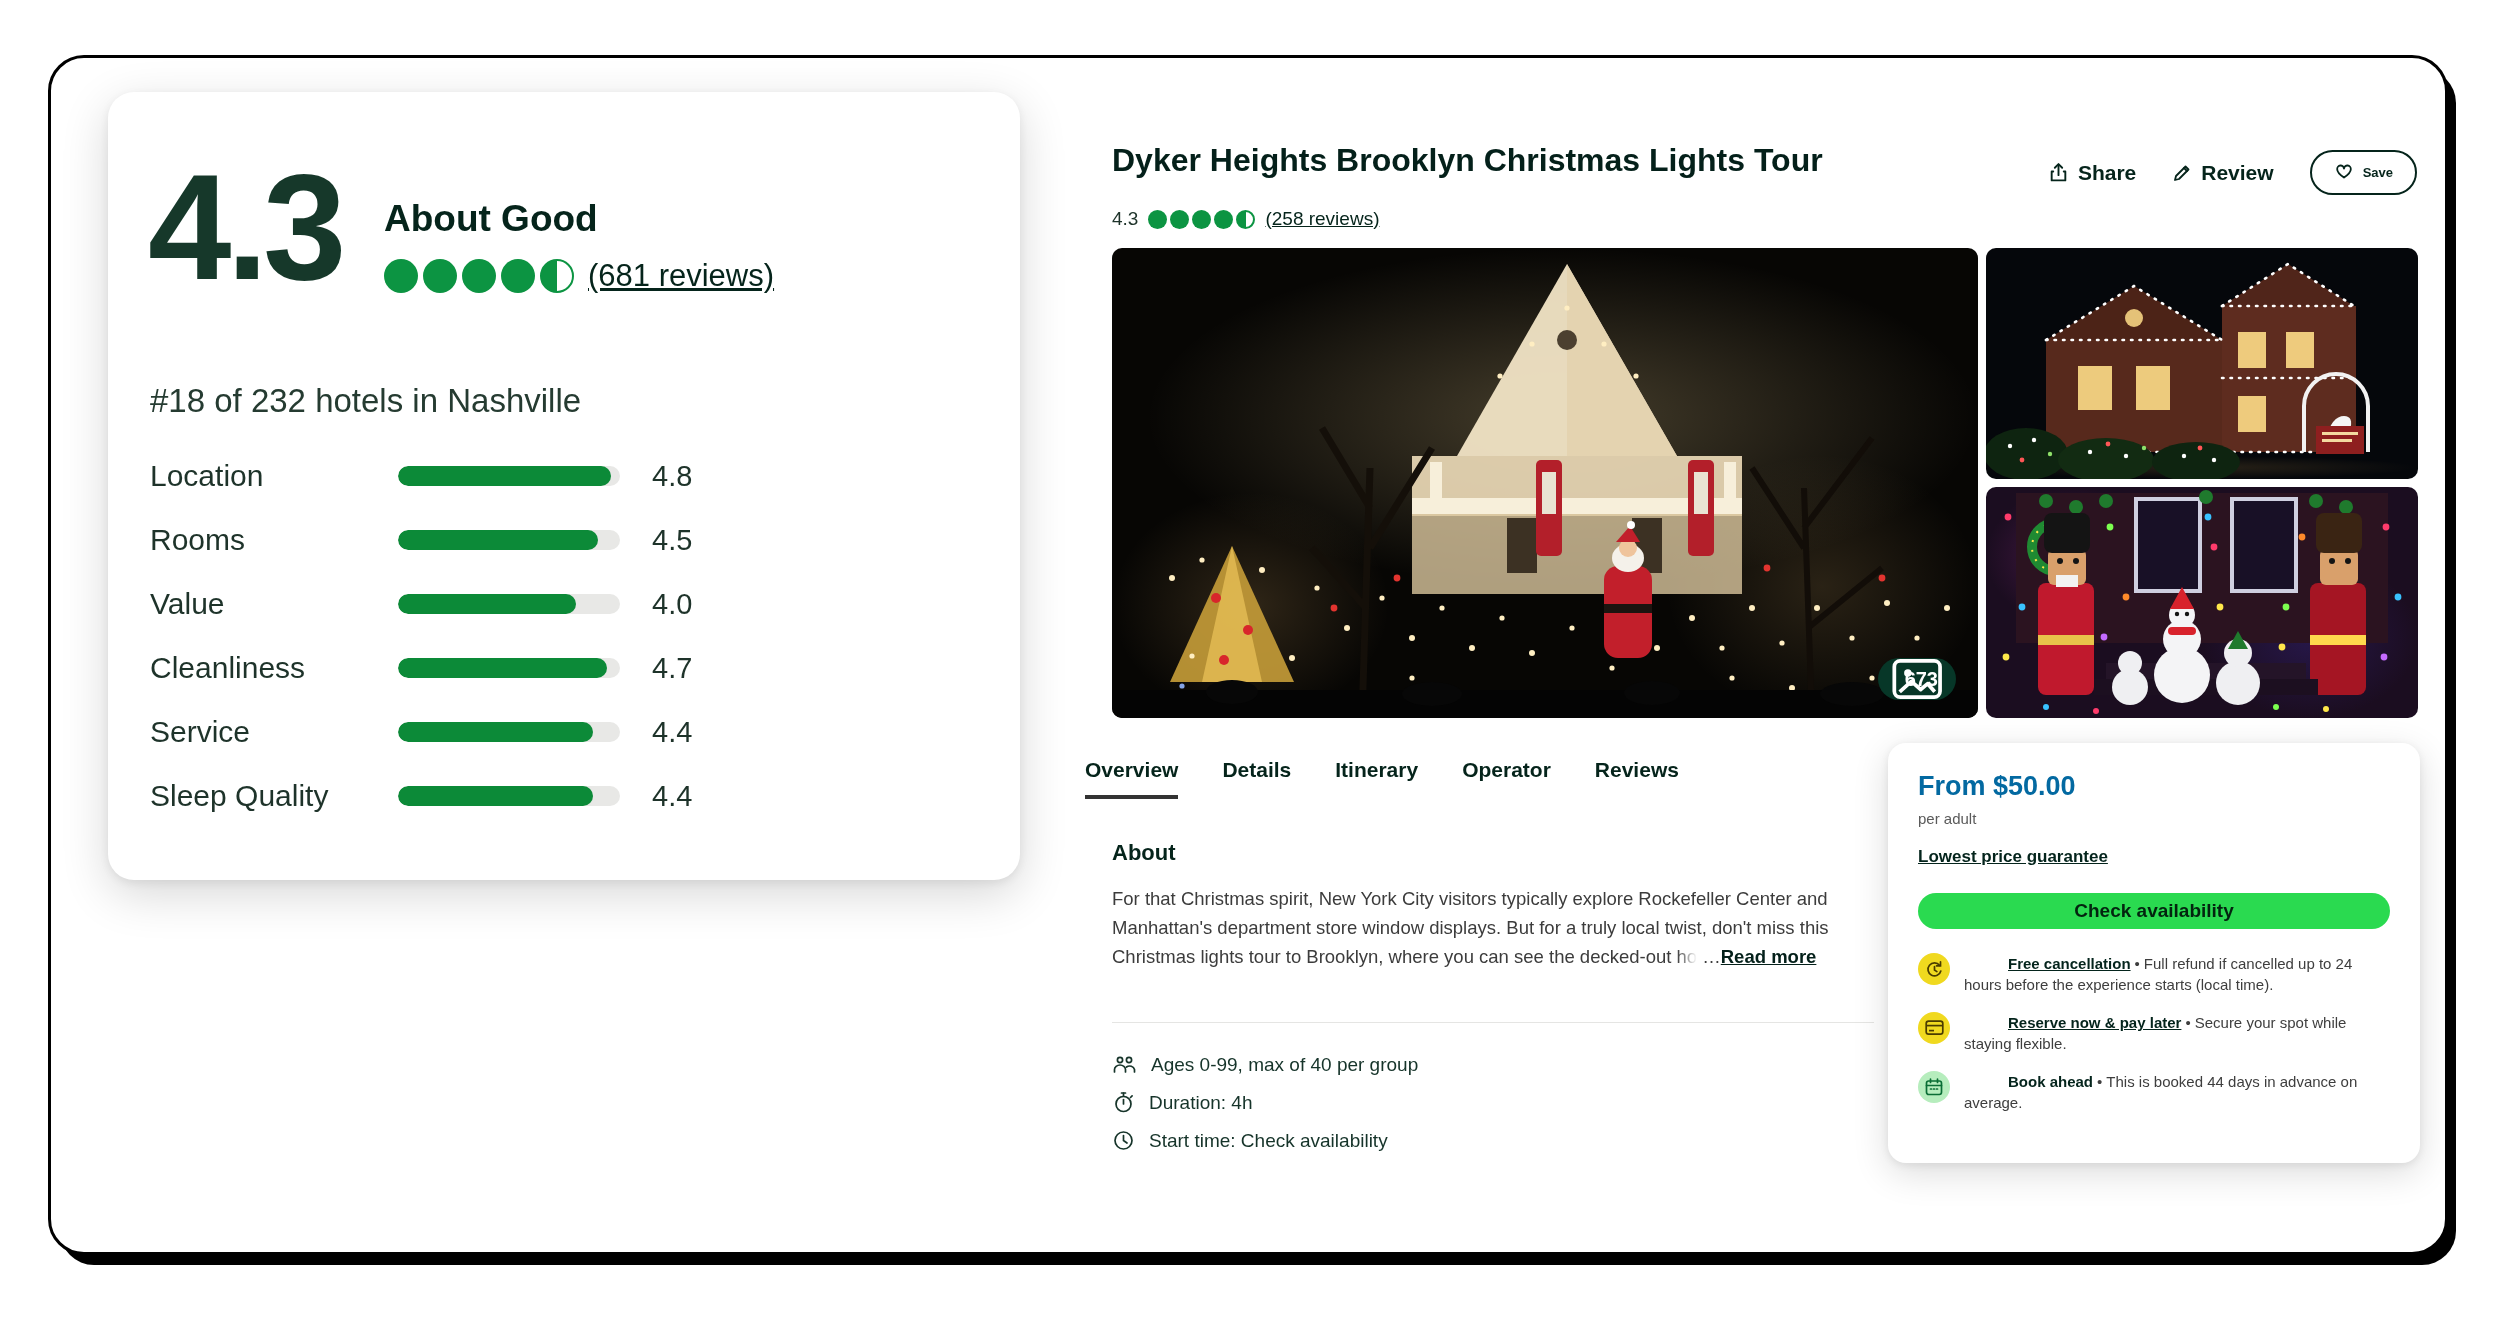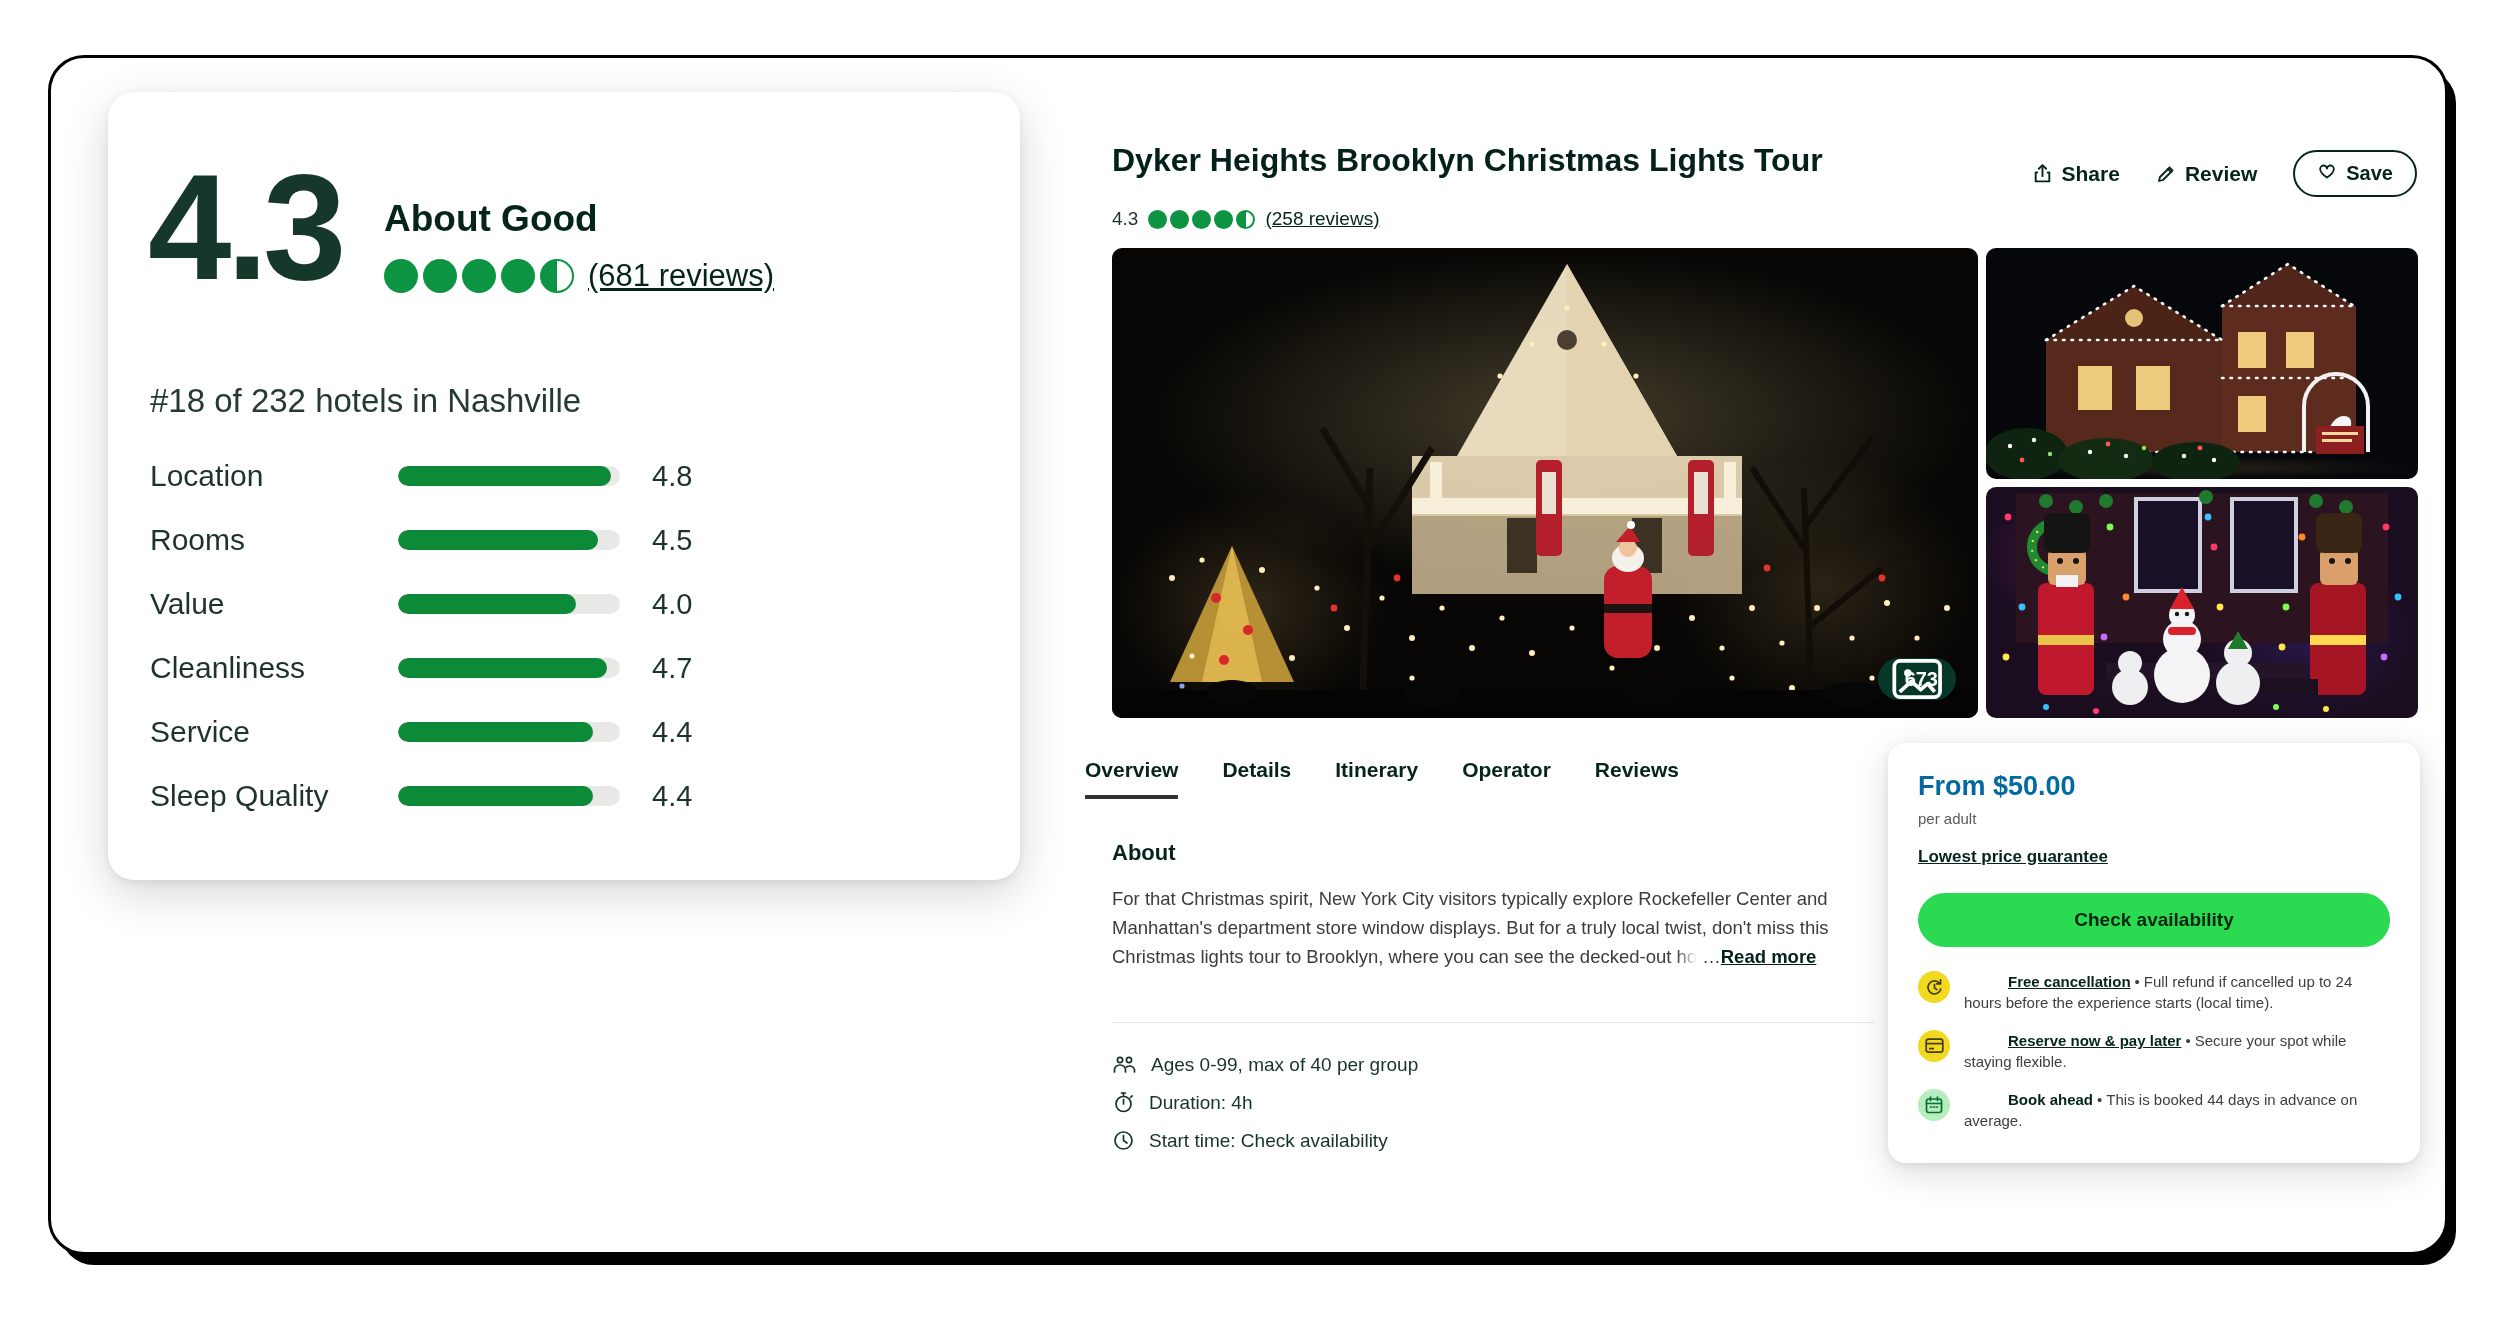--- a/index.html
+++ b/index.html
@@ -31,21 +31,21 @@
   .cat-label { width:248px; font-size:30px; color:#1e332a; }
   .cat-track { width:222px; height:20px; background:#e8e8e6; border-radius:10px; overflow:hidden; }
   .cat-fill { height:100%; background:#0c8a38; border-radius:10px; }
   .cat-val { margin-left:32px; font-size:29px; color:#1e332a; }
 
   
   .tour-title { position:absolute; left:1061px; top:84px; font-size:32px; font-weight:700; color:#04201a; }
   .actions { position:absolute; top:92px; right:28px; display:flex; align-items:center; gap:36px; }
   .action { display:flex; align-items:center; gap:9px; font-size:21px; font-weight:700; color:#05241b; cursor:pointer; }
   .action svg { display:block; }
-  .save-pill { display:flex; align-items:center; gap:9px; border:2px solid #05241b; border-radius:24px; padding:9px 22px; font-size:20px; font-weight:700; cursor:pointer; background:#fff; }
+  .save-pill { display:flex; align-items:center; gap:9px; border:2px solid #05241b; border-radius:24px; padding:9px 22px; font-size:13px; font-weight:700; cursor:pointer; background:#fff; }
   .rating-row { position:absolute; left:1061px; top:150px; display:flex; align-items:center; gap:10px; font-size:19px; color:#1e332a; }
   .rating-row .rev-link { font-size:19px; }
 
   
   .gallery { position:absolute; left:1061px; top:190px; width:1306px; height:470px; display:flex; gap:8px; }
   .ph { border-radius:10px; overflow:hidden; position:relative; cursor:pointer; }
   .ph-main { width:866px; height:470px;
     background:
       radial-gradient(closest-side at 52% 36%, rgba(255,226,160,.25), transparent),
       radial-gradient(closest-side at 16% 76%, rgba(255,200,120,.16), transparent),
@@ -75,21 +75,21 @@
   .info-rows { position:absolute; left:1061px; top:996px; display:flex; flex-direction:column; gap:15px; }
   .info-row { display:flex; align-items:center; gap:14px; font-size:19px; color:#16342a; }
   .info-row svg { display:block; }
 
   
   .book-card { position:absolute; left:1837px; top:685px; width:532px; height:420px; background:#fff; border-radius:18px;
     box-shadow:0 10px 36px rgba(0,0,0,.14), 0 2px 8px rgba(0,0,0,.08); padding:28px 30px; }
   .from { font-size:27px; font-weight:700; color:#0369a1; }
   .per { font-size:15px; color:#5a5a5a; margin-top:8px; }
   .guarantee { display:inline-block; font-size:17px; font-weight:700; color:#04241c; text-decoration:underline; margin-top:20px; cursor:pointer; }
-  .cta { width:100%; height:54px; margin-top:26px; border:none; border-radius:27px; background:#2ada50; color:#03240f;
+  .cta { width:100%; height:36px; margin-top:26px; border:none; border-radius:27px; background:#2ada50; color:#03240f;
     font-size:19px; font-weight:700; font-family:inherit; cursor:pointer; }
   .perks { margin-top:24px; display:flex; flex-direction:column; gap:17px; }
   .perk { display:flex; gap:14px; }
   .perk-ic { flex:0 0 32px; width:32px; height:32px; border-radius:50%; display:flex; align-items:center; justify-content:center; }
   .perk-ic.yellow { background:#f0d91f; }
   .perk-ic.green { background:#b6edbd; }
   .perk-text { font-size:15px; line-height:21px; color:#3e3e3e; }
   .perk-title { font-weight:700; color:#04241c;margin-left:44px; }
   .perk-title.link { text-decoration:underline; cursor:pointer; }
   .sep { margin:0 4px; color:#3e3e3e; }

